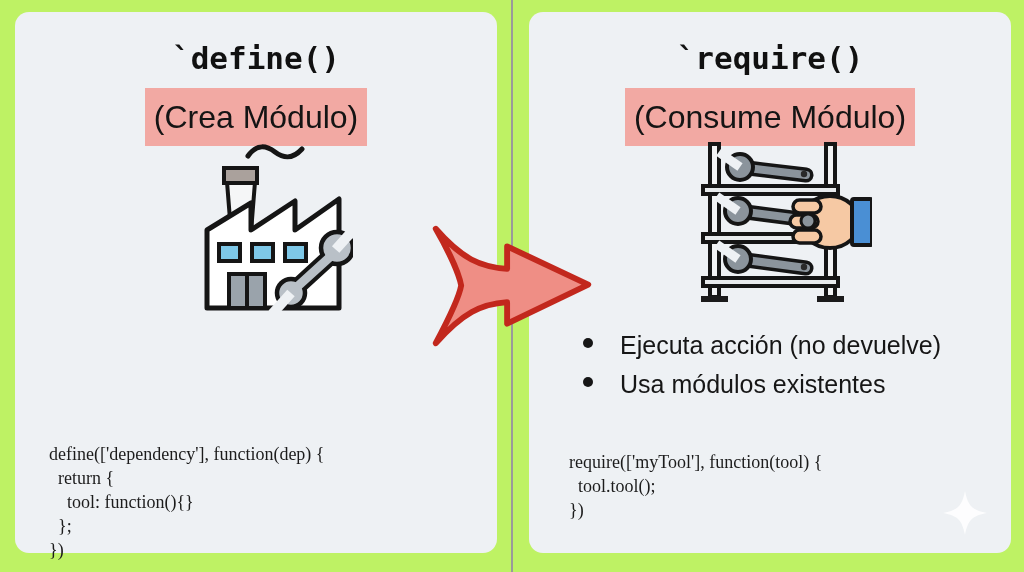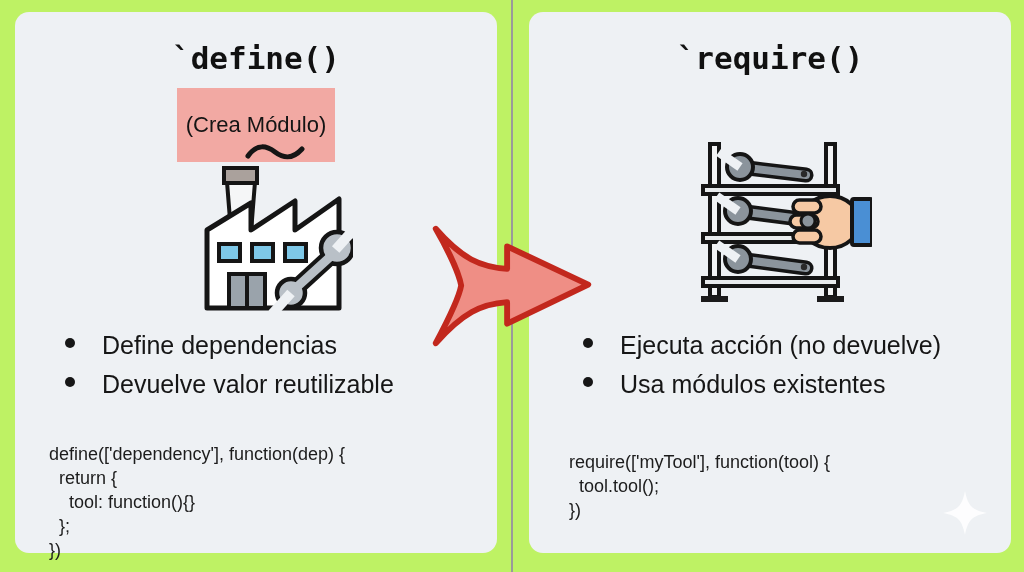--- a/index.html
+++ b/index.html
@@ -19,34 +19,34 @@
   .panel-title{
     position:absolute;top:28px;left:0;width:100%;text-align:center;
     font-family:"DejaVu Sans Mono","Liberation Mono",monospace;
     font-weight:bold;font-size:31px;color:#111;letter-spacing:0px;
   }
   .panel-subtitle-row{
     position:absolute;top:76px;left:0;width:100%;text-align:center;
   }
   .panel-subtitle{
     display:inline-block;background:#f2a9a3;color:#141414;
-    font-size:22px;line-height:36px;padding:19px 9px;
+    font-size:32px;line-height:36px;padding:11px 9px;
   }
   .icon-box{position:absolute;}
   .icon-box.factory{left:178px;top:124px;width:160px;height:178px;}
   .icon-box.shelf{left:688px;top:126px;width:182px;height:172px;}
   .bullets{position:absolute;top:318px;left:50px;right:20px;}
   .bullet-row{display:flex;align-items:baseline;margin-bottom:9px;}
   .bullet-dot{
     width:10px;height:10px;border-radius:50%;background:#161616;flex:0 0 10px;
     margin-right:27px;position:relative;top:-6px;
   }
   .bullet-text{font-size:25px;color:#161616;line-height:30px;}
   .code{
-    position:absolute;font-family:Liberation Sans, sans-serif;
+    position:absolute;font-family:Liberation Serif, serif;
     font-size:18px;line-height:24px;color:#1c1c1c;white-space:pre;
   }
   .code.left-code{left:34px;top:412px;}
   .code.right-code{left:40px;top:420px;}
   .arrow-box{position:absolute;left:428px;top:220px;width:168px;height:132px;z-index:5;}
   .sparkle-box{position:absolute;right:22px;bottom:16px;width:48px;height:48px;}
 </style>
 </head>
 <body>
 
@@ -85,40 +85,33 @@
             </g>
           <circle cx="98" cy="157" r="14" fill="#b9c0c7" stroke="#151515" stroke-width="4.5"></circle>
           <g transform="rotate(42 98 157)">
               <rect x="93" y="157" width="10" height="28" fill="#eef1f4"></rect>
             </g>
           <line x1="105" y1="150" x2="137" y2="121" stroke="#b9c0c7" stroke-width="9" stroke-linecap="round"></line>
         </g>
       </svg>
     </div>
 
-    <div class="bullets">
-      <div class="bullet-row">
-        <span class="bullet-dot"></span>
-        <span class="bullet-text">Define dependencias</span>
-      </div>
-      <div class="bullet-row">
-        <span class="bullet-dot"></span>
-        <span class="bullet-text">Devuelve valor reutilizable</span>
-      </div>
-    </div>
 
     <pre class="code left-code">define(['dependency'], function(dep) {
   return {
     tool: function(){}
   };
 })</pre>
   </div>
 
   <div class="panel right">
     <div class="panel-title">`require()</div>
+    <div class="panel-subtitle-row">
+      <span class="panel-subtitle">(Consume Módulo)</span>
+    </div>
 
     <div class="icon-box shelf" style="left:161px;">
       <svg viewBox="0 0 182 172" width="182" height="172">
 
         <rect x="20" y="6" width="9" height="153" fill="#f2f3f4" stroke="#151515" stroke-width="4"></rect>
         <rect x="136" y="6" width="9" height="153" fill="#f2f3f4" stroke="#151515" stroke-width="4"></rect>
         <rect x="11" y="158" width="27" height="6" fill="#1b1b1b"></rect>
         <rect x="127" y="158" width="27" height="6" fill="#1b1b1b"></rect>
 
         <rect x="13" y="48" width="135" height="8" fill="#e8ebed" stroke="#151515" stroke-width="4"></rect>

